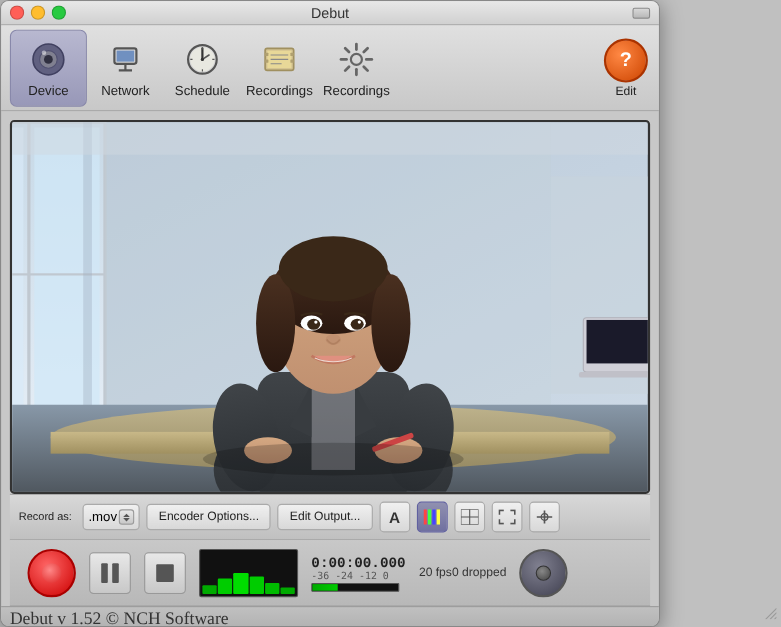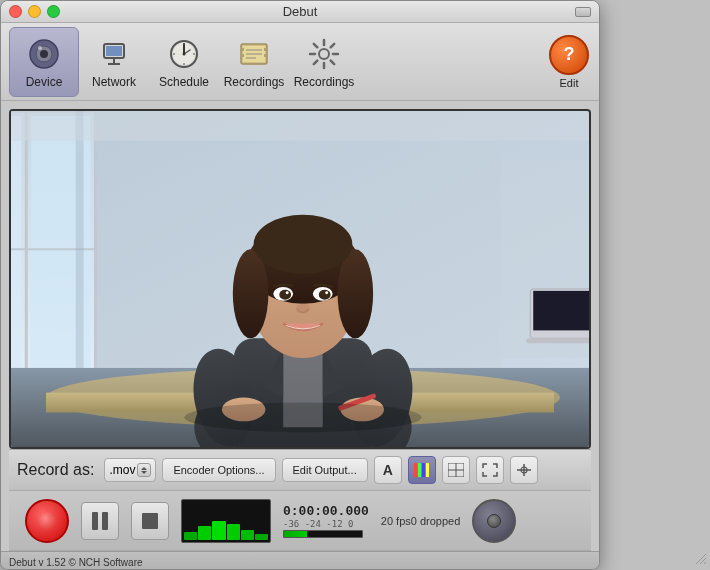--- a/index.html
+++ b/index.html
@@ -146,21 +146,21 @@
       background: linear-gradient(to bottom, #d8d8d8, #c0c0c0);
       border-top: 1px solid #aaa;
       border-bottom: 1px solid #aaa;
       display: flex;
       align-items: center;
       padding: 0 8px;
       gap: 6px;
       margin: 0 8px;
     }
     .record-label {
-      font-size: 16px;
+      font-size: 10px;
       color: #222;
       margin-right: 4px;
     }
     .format-select {
       display: flex;
       align-items: center;
       background: linear-gradient(to bottom, #f0f0f0, #d8d8d8);
       border: 1px solid #aaa;
       border-radius: 4px;
       height: 24px;
@@ -338,21 +338,21 @@
 
     
     .status-bar {
       height: 22px;
       background: linear-gradient(to bottom, #c0c0c0, #b0b0b0);
       display: flex;
       align-items: center;
       padding: 0 8px;
       border-top: 1px solid #999;
     }
-    .status-text { font-size: 10px; color: #333; }
+    .status-text { font-size: 16px; color: #333; font-family: Liberation Serif, serif; }
 
     .app-window {
       width: 600px;
       height: 570px;
       background: #c8c8c8;
       border: 1px solid #888;
       border-radius: 8px;
       overflow: hidden;
       box-shadow: 0 4px 20px rgba(0,0,0,0.4);
     }

